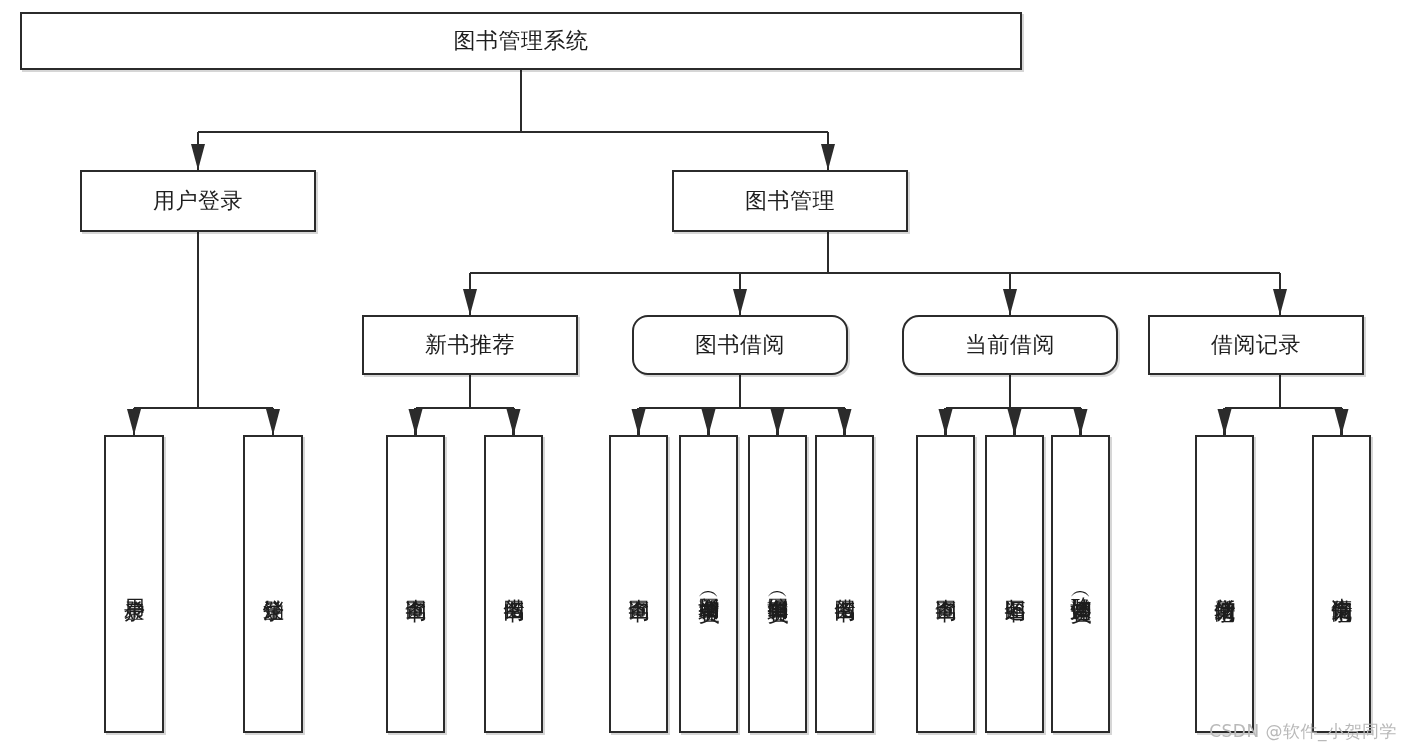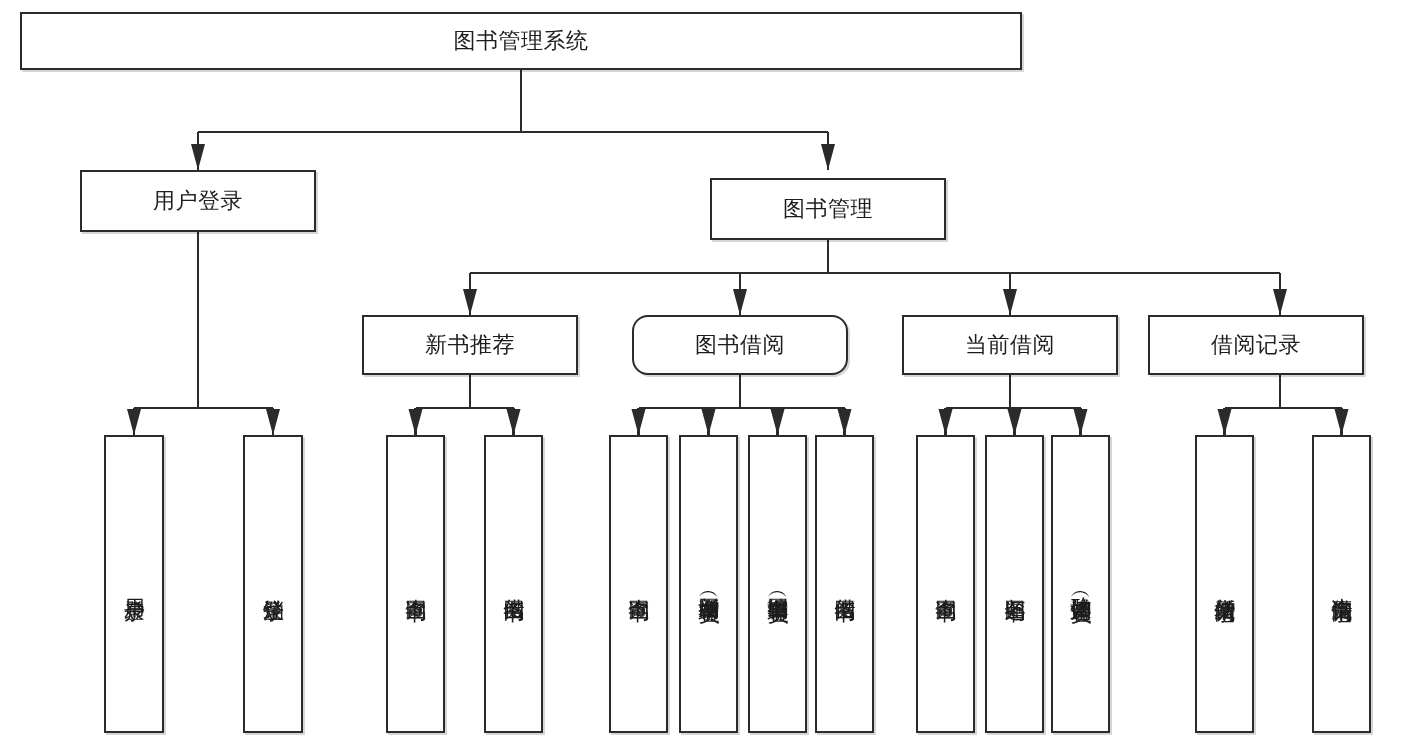--- a/index.html
+++ b/index.html
@@ -126,30 +126,30 @@
       <line x1="1341.5" y1="408" x2="1341.5" y2="435" stroke="#2b2b2b" stroke-width="2.4" shape-rendering="crispEdges"></line>
       <path d="M 1334.5 409 L 1348.5 409 L 1341.5 435 Z" fill="#2b2b2b"></path>
     </svg>
   <div id="node-layer">
       <div class="node-box h-root" style="left: 20px; top: 12px; width: 1002px; height: 58px;">
         <span class="node-label">图书管理系统</span>
       </div>
       <div class="node-box h-root" style="left: 80px; top: 170px; width: 236px; height: 62px;">
         <span class="node-label">用户登录</span>
       </div>
-      <div class="node-box h-root" style="left: 710px; top: 170px; width: 236px; height: 62px; margin-top: 8px;">
+      <div class="node-box h-root" style="left: 672px; top: 170px; width: 236px; height: 62px;">
         <span class="node-label">图书管理</span>
       </div>
       <div class="node-box h-root" style="left: 362px; top: 315px; width: 216px; height: 60px; justify-content: center;">
         <span class="node-label">新书推荐</span>
       </div>
       <div class="node-box h-root" style="left: 632px; top: 315px; width: 216px; height: 60px; border-radius: 16px;">
         <span class="node-label">图书借阅</span>
       </div>
-      <div class="node-box h-root" style="left: 902px; top: 315px; width: 216px; height: 60px;">
+      <div class="node-box h-root" style="left: 902px; top: 315px; width: 216px; height: 60px; border-radius: 17px;">
         <span class="node-label">当前借阅</span>
       </div>
       <div class="node-box h-root" style="left: 1148px; top: 315px; width: 216px; height: 60px;">
         <span class="node-label">借阅记录</span>
       </div>
       <div class="node-box vertical" style="left: 104px; top: 435px; width: 60px; height: 298px;">
         <span class="node-label">用户登录</span>
       </div>
       <div class="node-box vertical" style="left: 243px; top: 435px; width: 60px; height: 298px;">
         <span class="node-label">注销登录</span>
@@ -181,13 +181,14 @@
       <div class="node-box vertical" style="left: 1051px; top: 435px; width: 59px; height: 298px;">
         <span class="node-label">确认归还（管理员）</span>
       </div>
       <div class="node-box vertical" style="left: 1195px; top: 435px; width: 59px; height: 298px;">
         <span class="node-label">新增借阅记录</span>
       </div>
       <div class="node-box vertical" style="left: 1312px; top: 435px; width: 59px; height: 298px;">
         <span class="node-label">查询借阅记录</span>
       </div>
     </div>
+  <div class="watermark">CSDN @软件_小贺同学</div>
 </div>
 
 </body></html>

